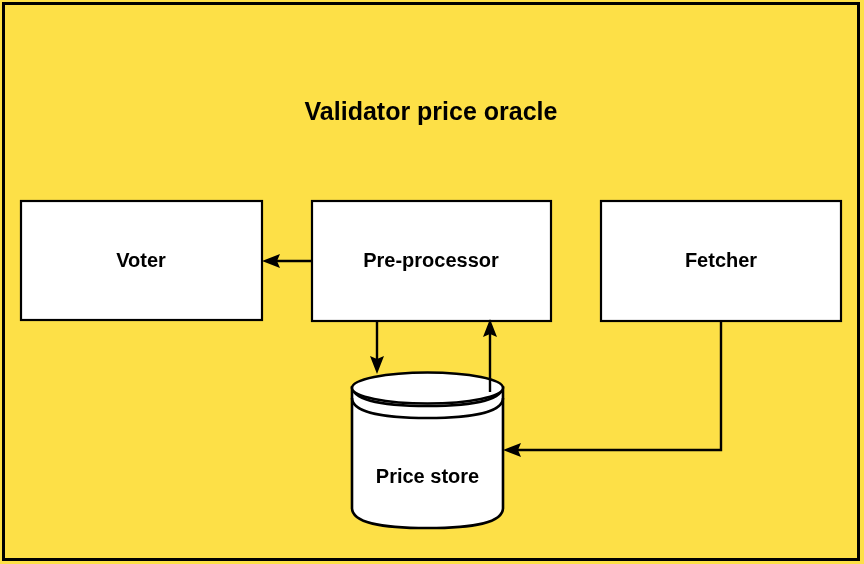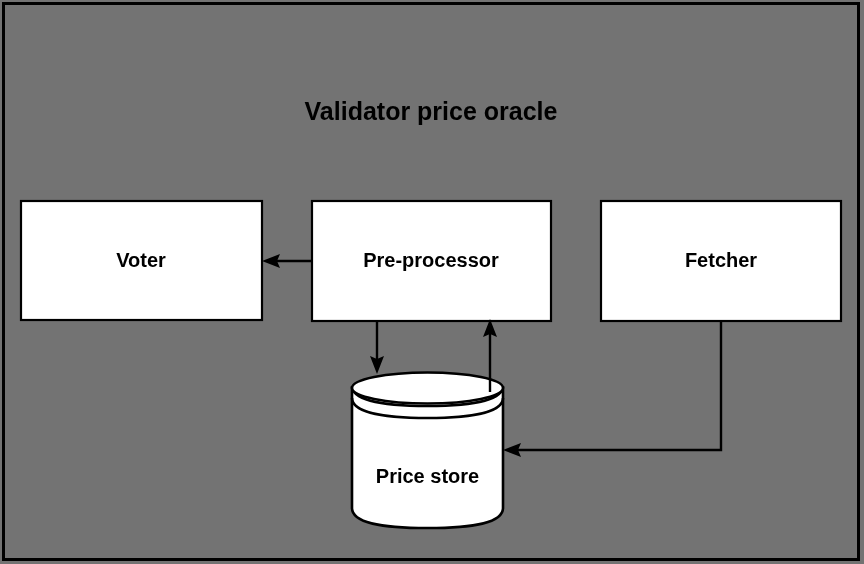--- a/index.html
+++ b/index.html
@@ -9,21 +9,21 @@
     background: #ffffff;
   }
   body {
     font-family: "Liberation Sans", sans-serif;
     -webkit-font-smoothing: antialiased;
   }
   #canvas {
     position: relative;
     width: 864px;
     height: 564px;
-    background: #737373;
+    background: #fde047;
     overflow: hidden;
   }
   #diagram-svg {
     position: absolute;
     left: 0;
     top: 0;
     width: 864px;
     height: 564px;
   }
   .node-label {

